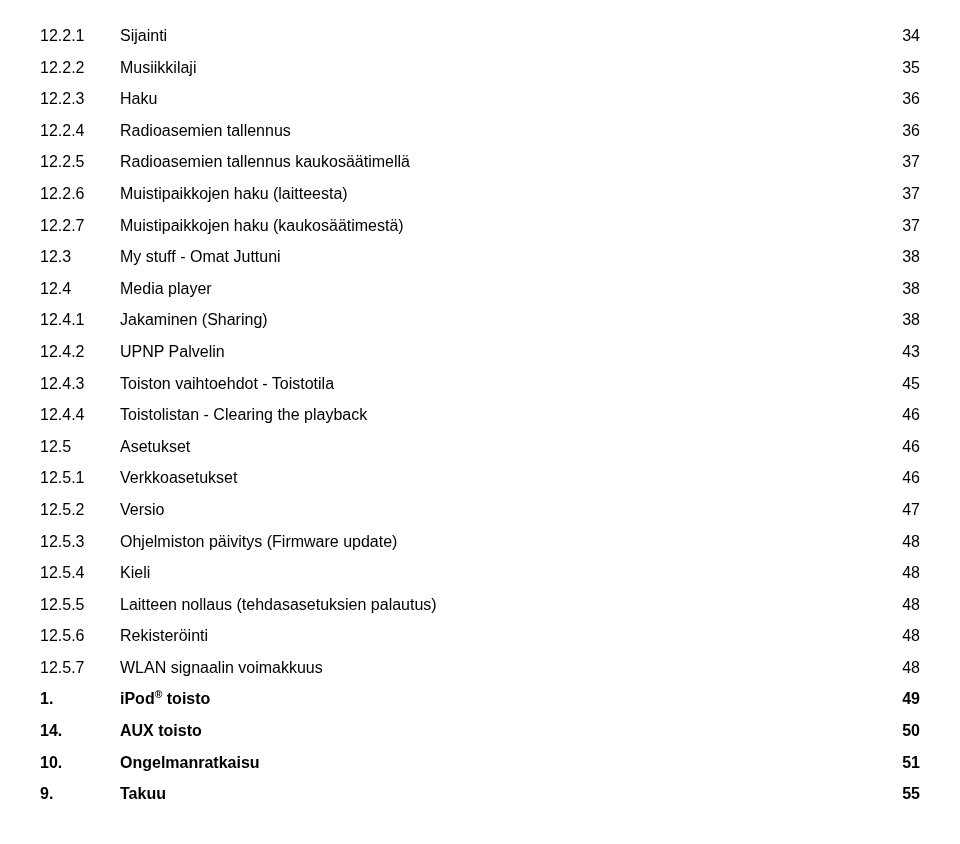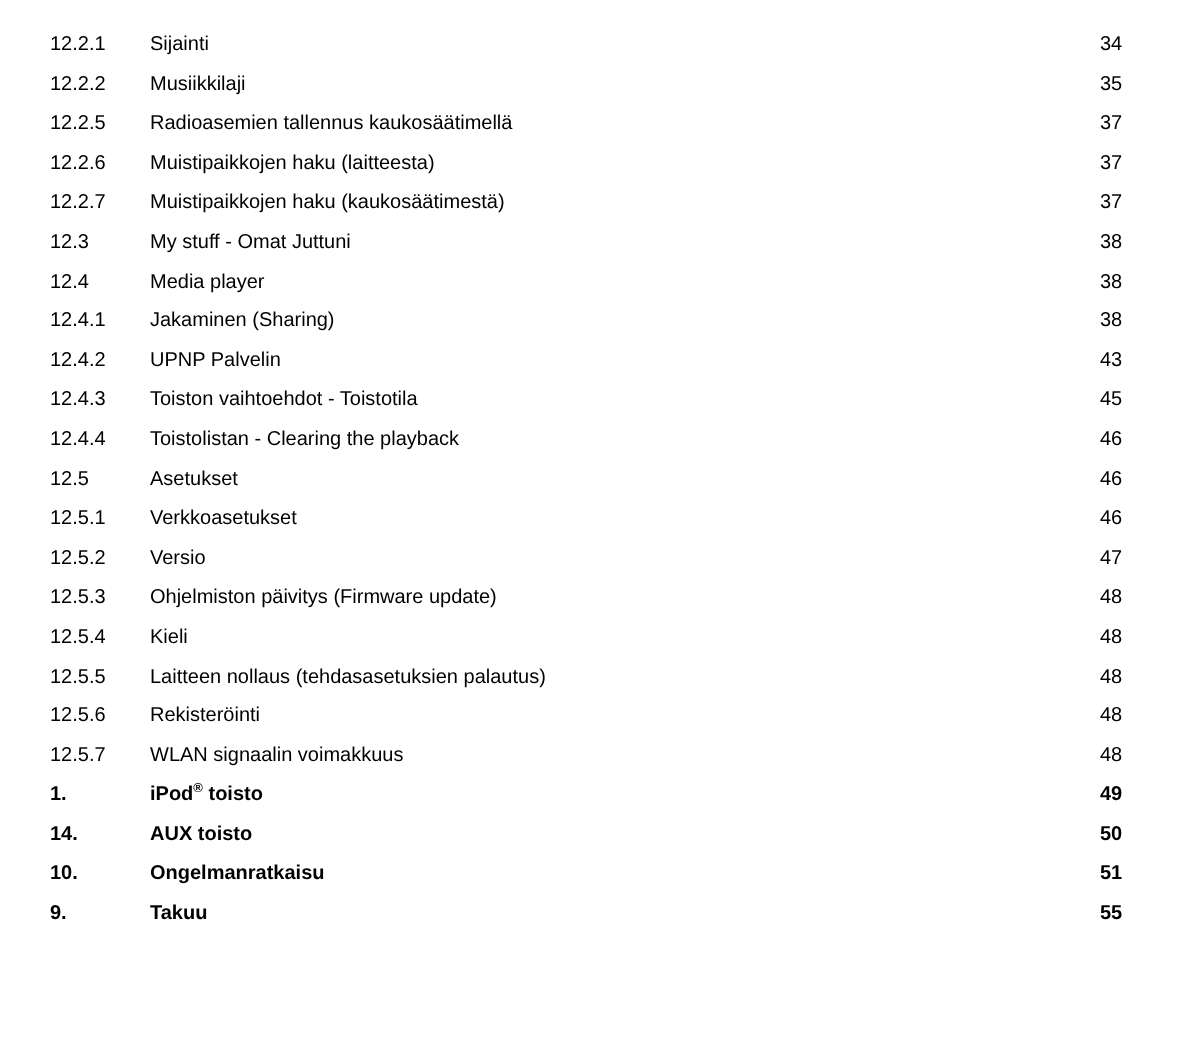--- a/index.html
+++ b/index.html
@@ -31,21 +31,21 @@
       white-space: nowrap;
       padding-right: 12px;
       width: 80px;
     }
 
     .toc-table .label-col {
       width: auto;
     }
 
     .toc-table .page-col {
-      text-align: left;
+      text-align: right;
       white-space: nowrap;
       padding-left: 20px;
       width: 60px;
     }
 
     .bold-row td {
       font-weight: bold;
     }
 
     .normal-row td {
@@ -64,20 +64,30 @@
   <tbody id="toc-body">
   <tr class="normal-row">
         <td class="num-col">12.2.1</td>
         <td class="label-col">Sijainti</td>
         <td class="page-col">34</td>
       </tr>
       <tr class="normal-row">
         <td class="num-col">12.2.2</td>
         <td class="label-col">Musiikkilaji</td>
         <td class="page-col">35</td>
+      </tr>
+      <tr class="normal-row">
+        <td class="num-col">12.2.3</td>
+        <td class="label-col">Haku</td>
+        <td class="page-col">36</td>
+      </tr>
+      <tr class="normal-row">
+        <td class="num-col">12.2.4</td>
+        <td class="label-col">Radioasemien tallennus</td>
+        <td class="page-col">36</td>
       </tr>
       <tr class="normal-row">
         <td class="num-col">12.2.5</td>
         <td class="label-col">Radioasemien tallennus kaukosäätimellä</td>
         <td class="page-col">37</td>
       </tr>
       <tr class="normal-row">
         <td class="num-col">12.2.6</td>
         <td class="label-col">Muistipaikkojen haku (laitteesta)</td>
         <td class="page-col">37</td>

